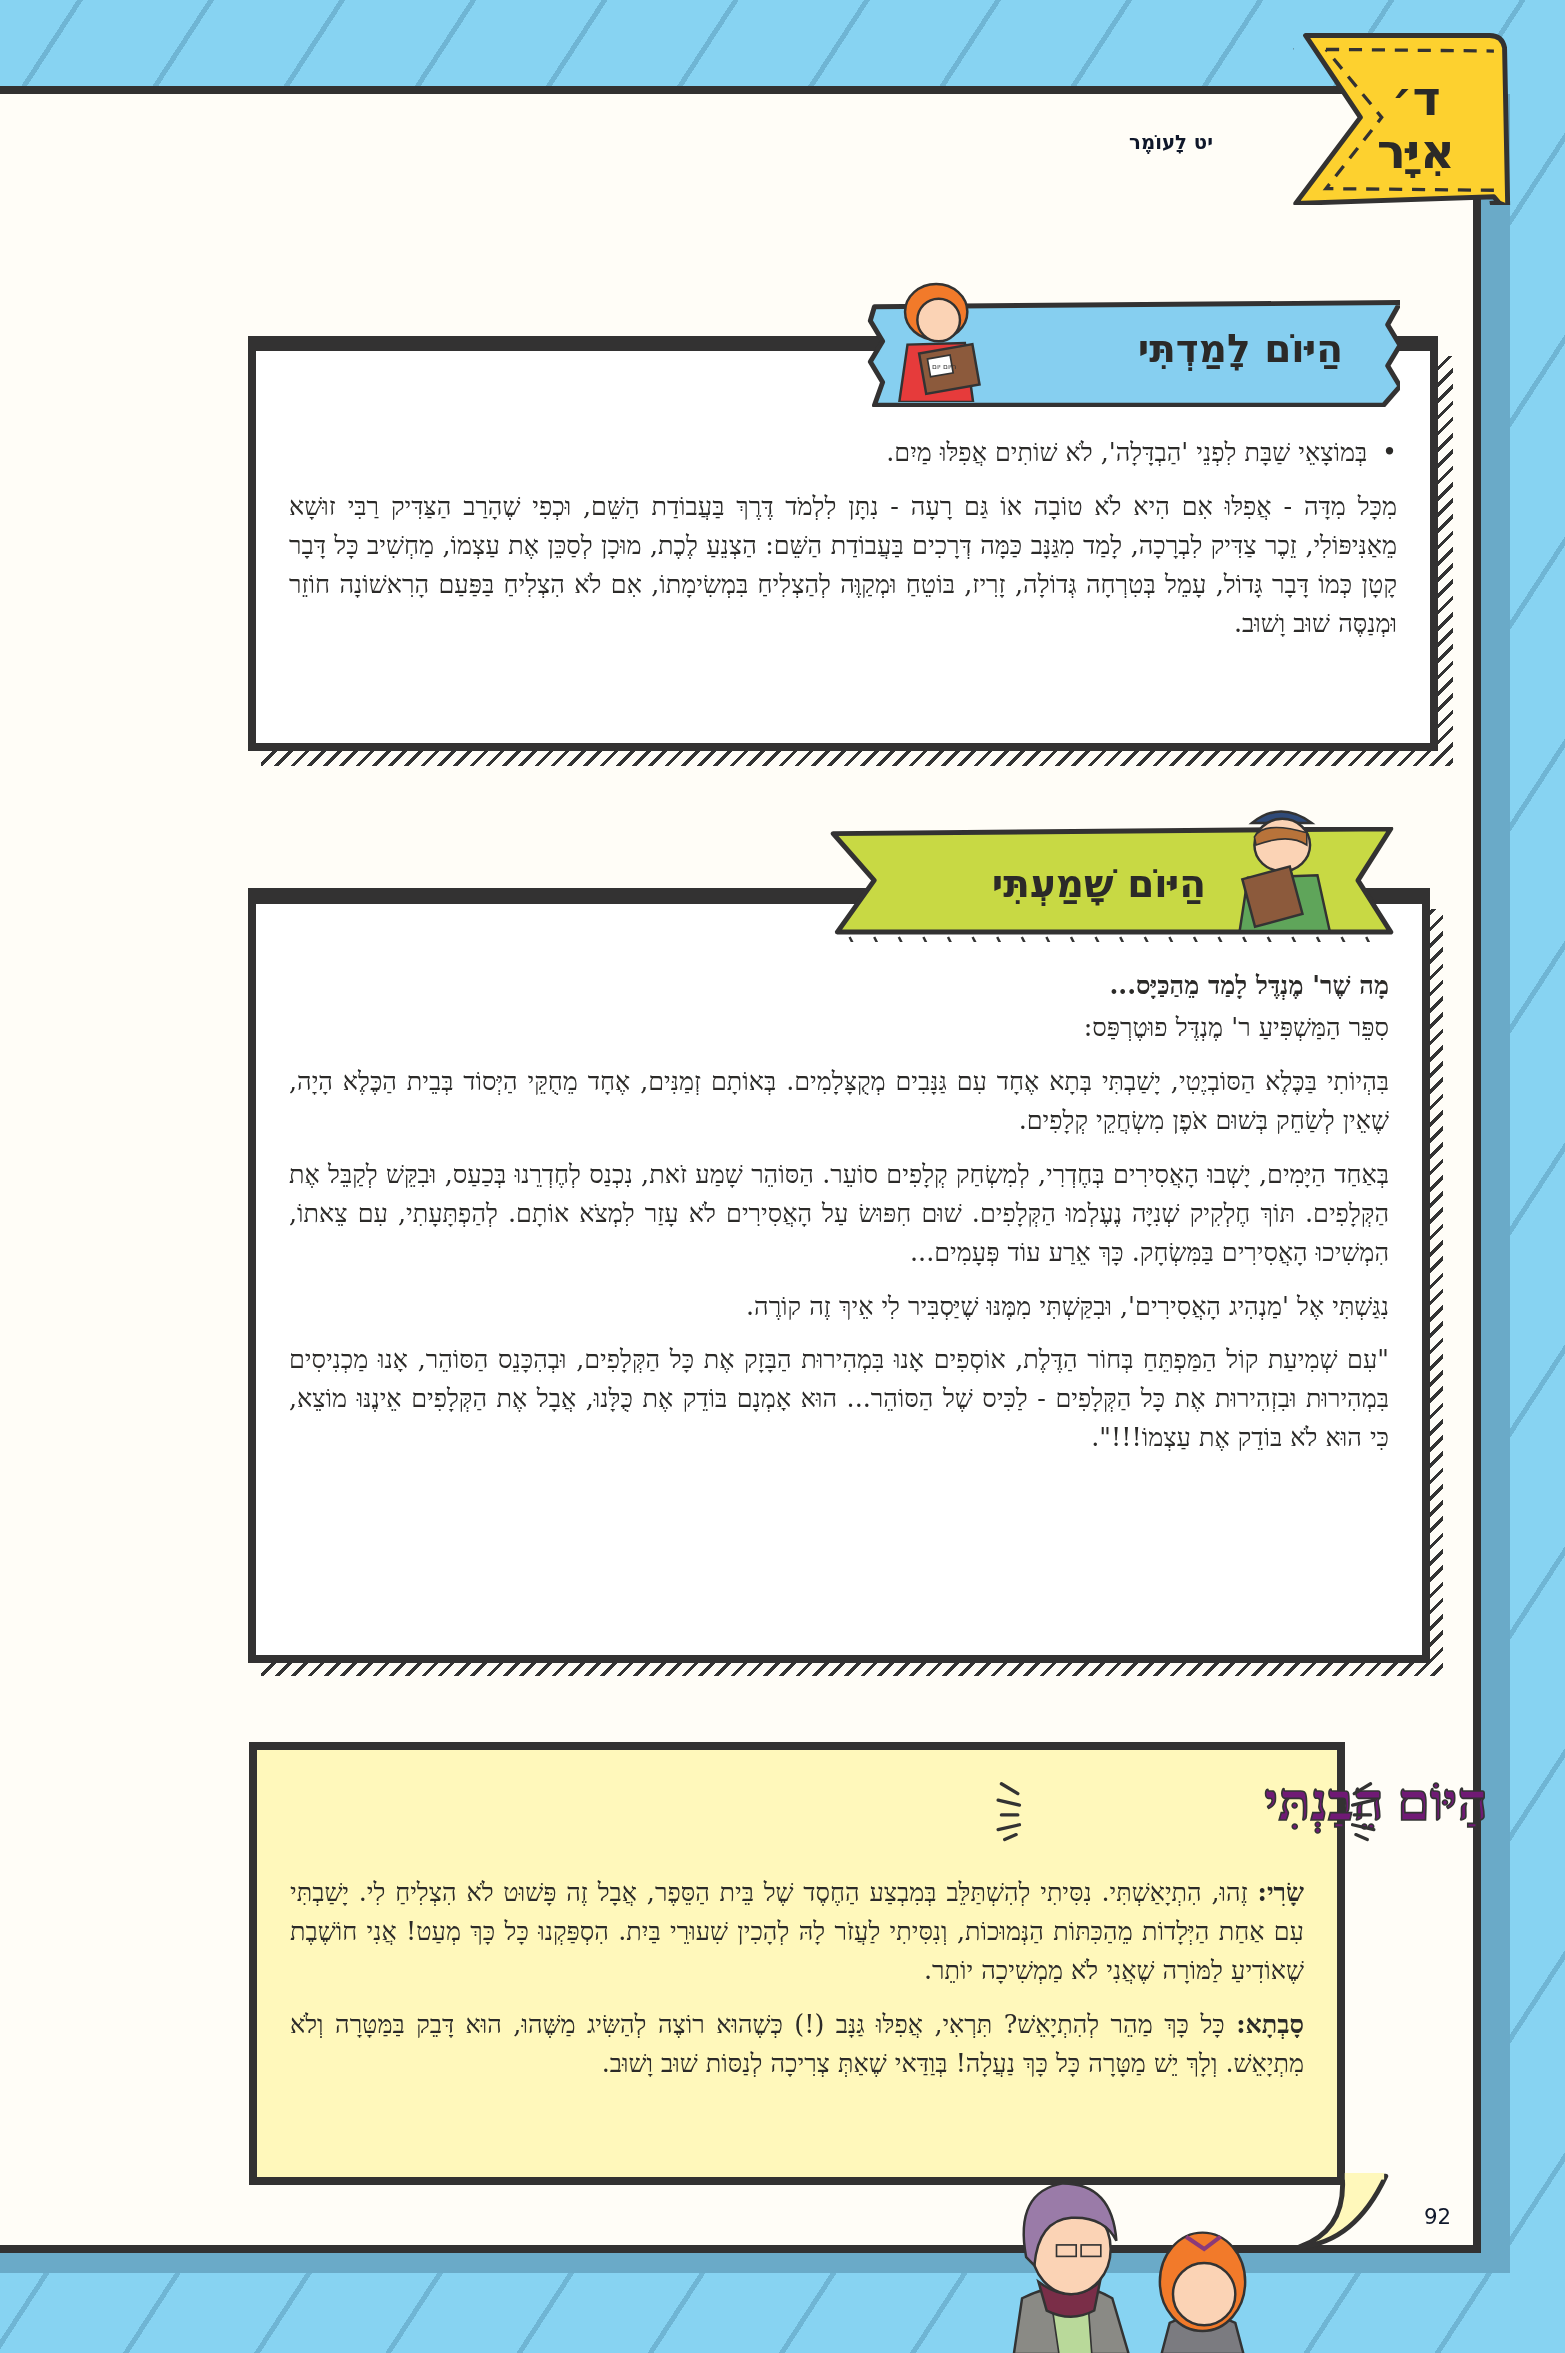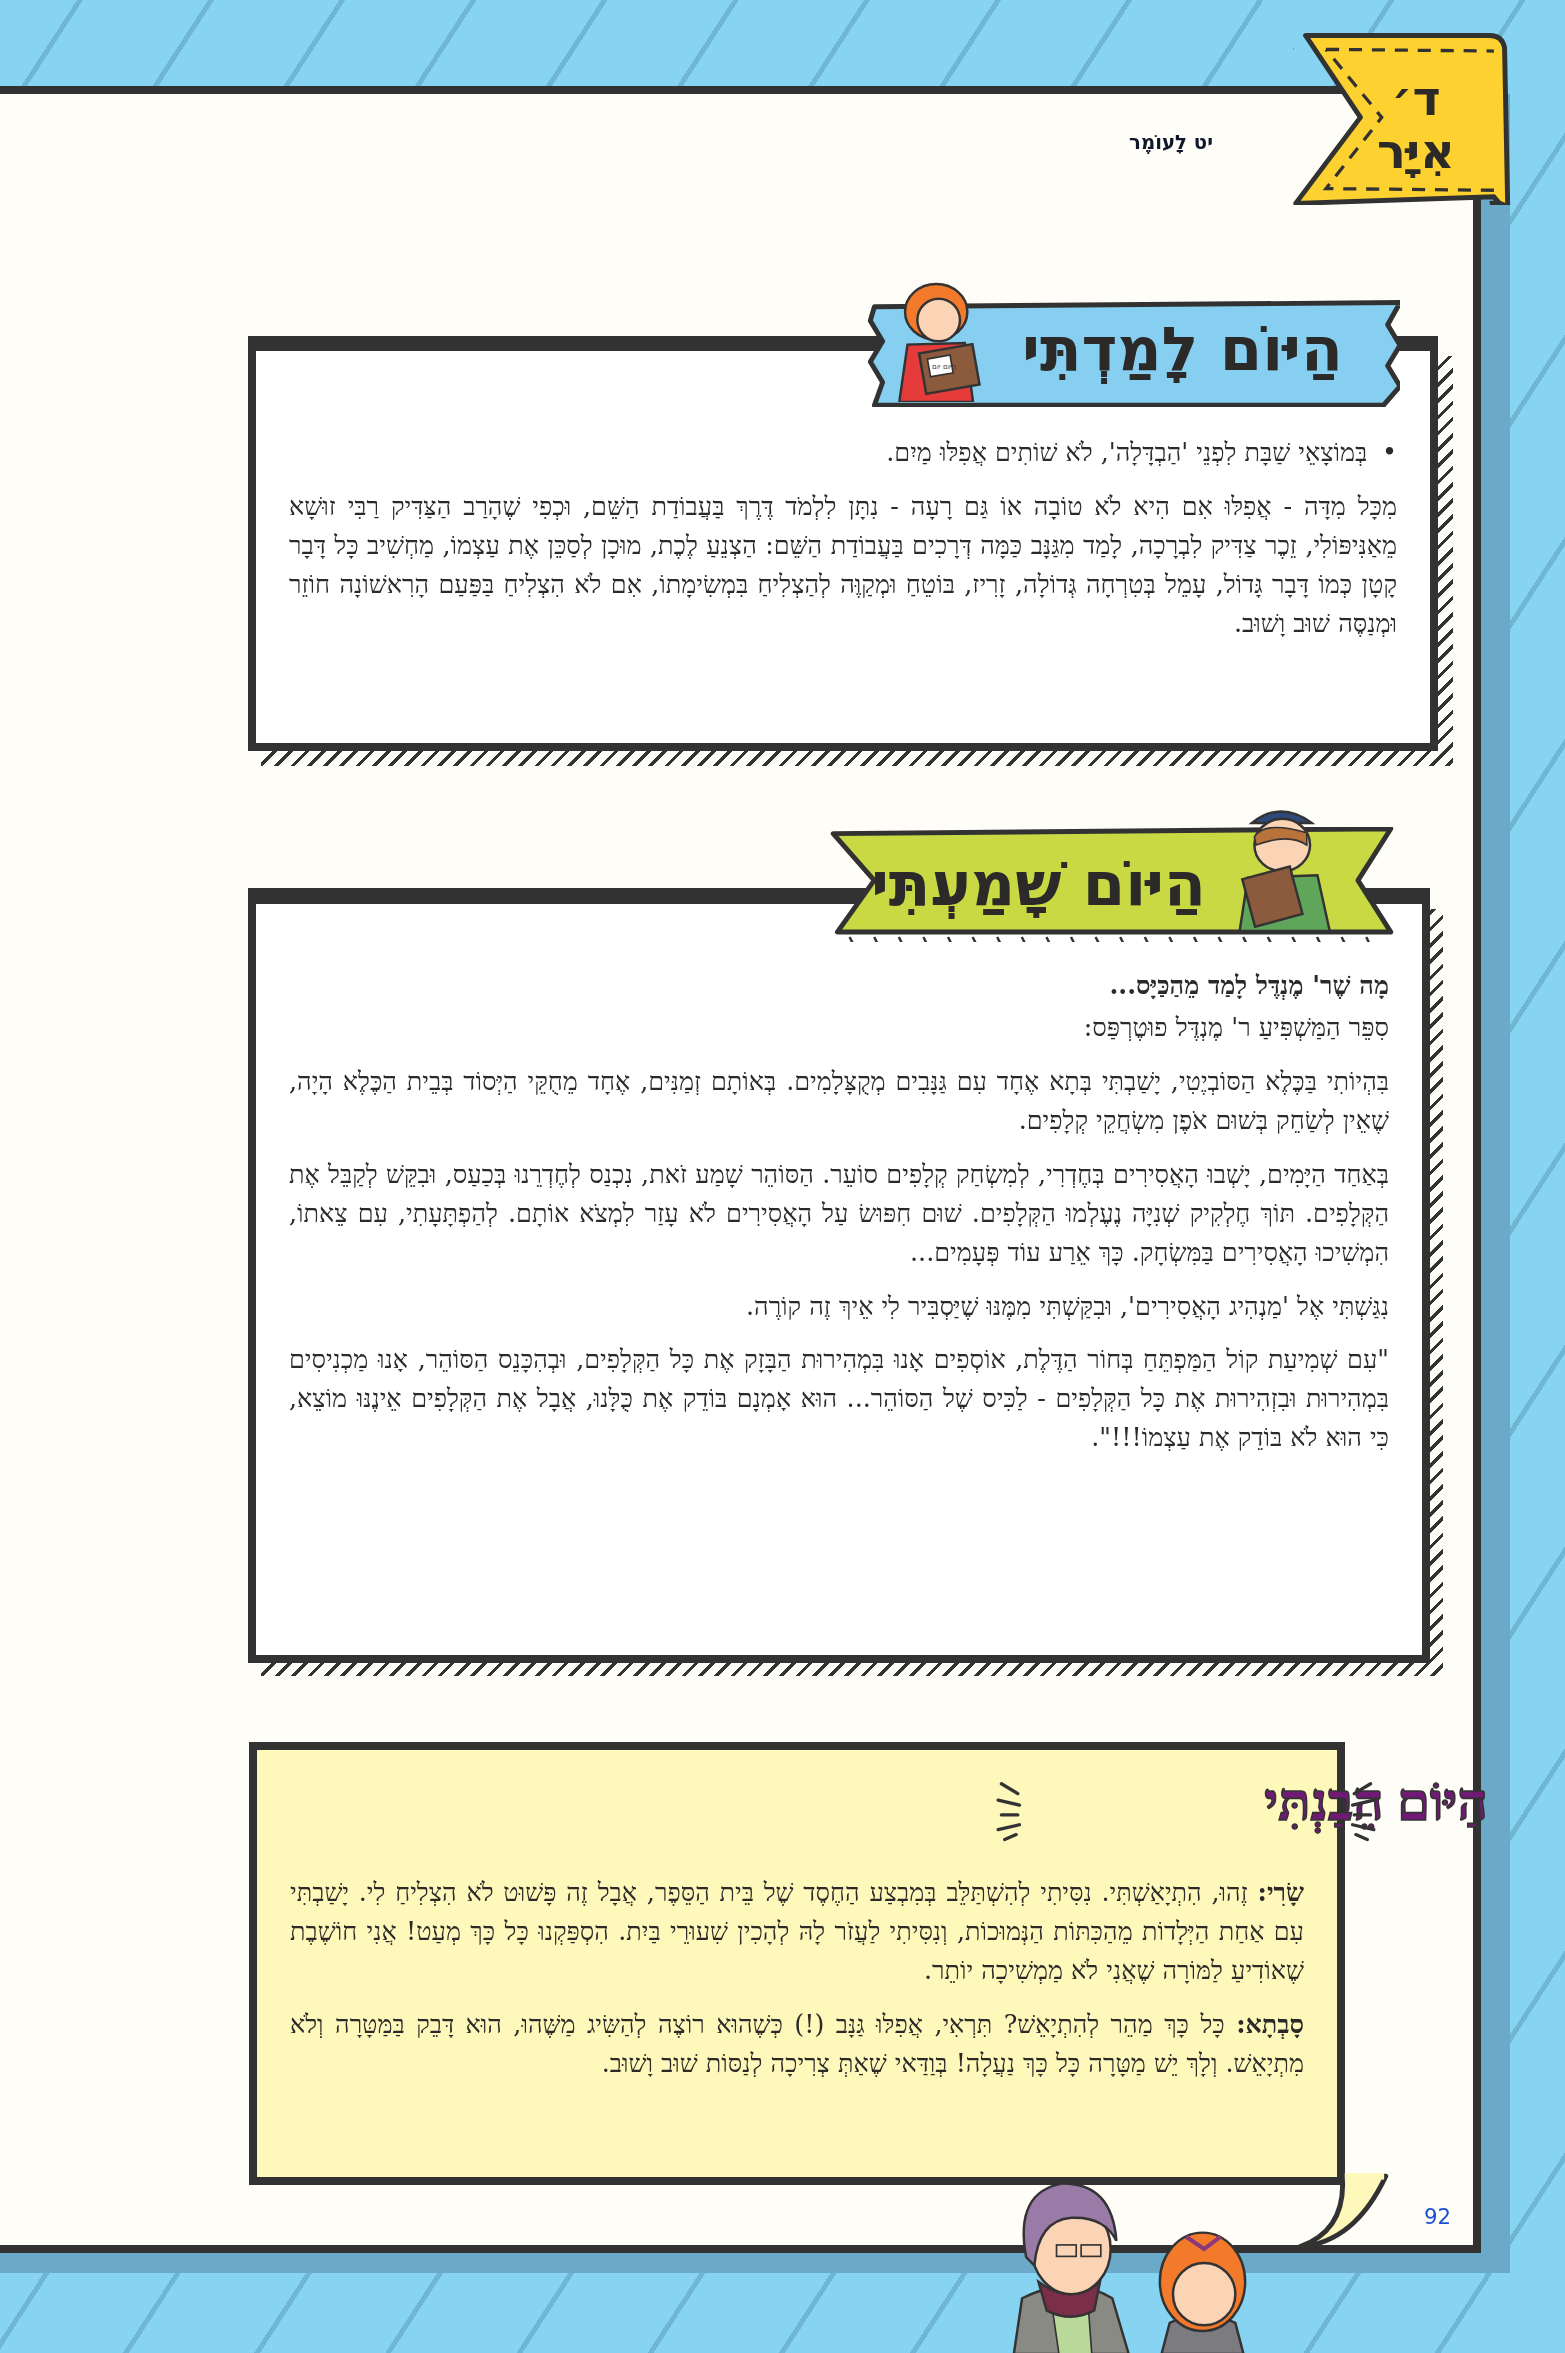--- a/index.html
+++ b/index.html
@@ -47,40 +47,40 @@
     direction:rtl; text-align:justify; text-align-last:right;
     font-family:"DejaVu Serif", serif; font-size:25.4px; line-height:39px; color:#2b2a28;
   }
   .box-text p { margin:0 0 14.8px 0; }
   .bullet::before { content:"•"; margin-left:14.8px; }
   .banner {
     position:absolute; height:97px;
   }
   .banner-title {
     position:absolute; direction:rtl; font-family:"DejaVu Sans", sans-serif; font-weight:bold;
-    font-size:61px; color:#2b2a28; line-height:82px; white-space:nowrap;
+    font-size:39px; color:#2b2a28; line-height:82px; white-space:nowrap;
   }
   .rule {
     position:absolute; height:8.2px; background:#333232;
   }
   .kid {
     position:absolute;
   }
   .speech {
     position:absolute; left:249px; top:1742px; width:1096px; height:443px;
     background:#fff8bb; border:8.2px solid #333232; box-sizing:border-box;
   }
   .speech-title {
     position:absolute; right:78px; top:1769px; direction:rtl;
     font-family:Liberation Serif, serif; font-weight:bold; font-size:53px; line-height:66px;
     color:#701a75; -webkit-text-stroke:1.6px #333;
   }
   .spark { position:absolute; }
   .page-number {
-    position:absolute; left:1424px; top:2204px; font-family:"DejaVu Sans", sans-serif; font-size:21.3px; color:#1d4ed8;
+    position:absolute; left:1424px; top:2204px; font-family:"DejaVu Sans", sans-serif; font-size:21.3px; color:#0f172a;
   }
   b.speaker { font-weight:bold; }
 </style>
 </head>
 <body>
 
 <div class="page-shadow"></div>
 <div class="page"></div>
 
 <div class="date-flag">

